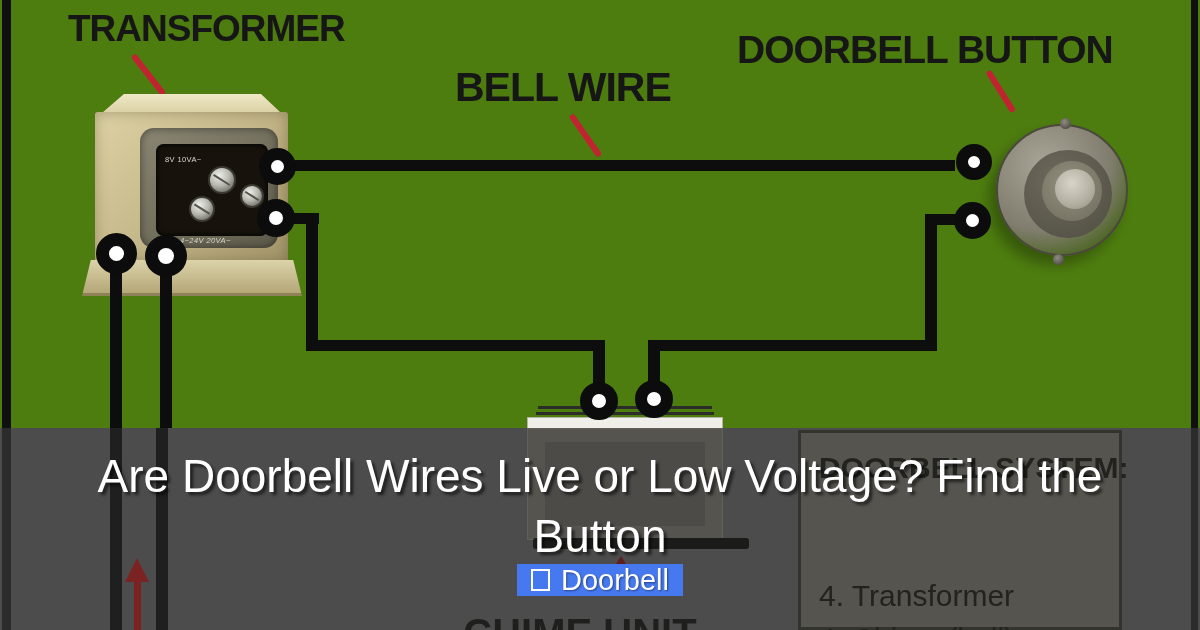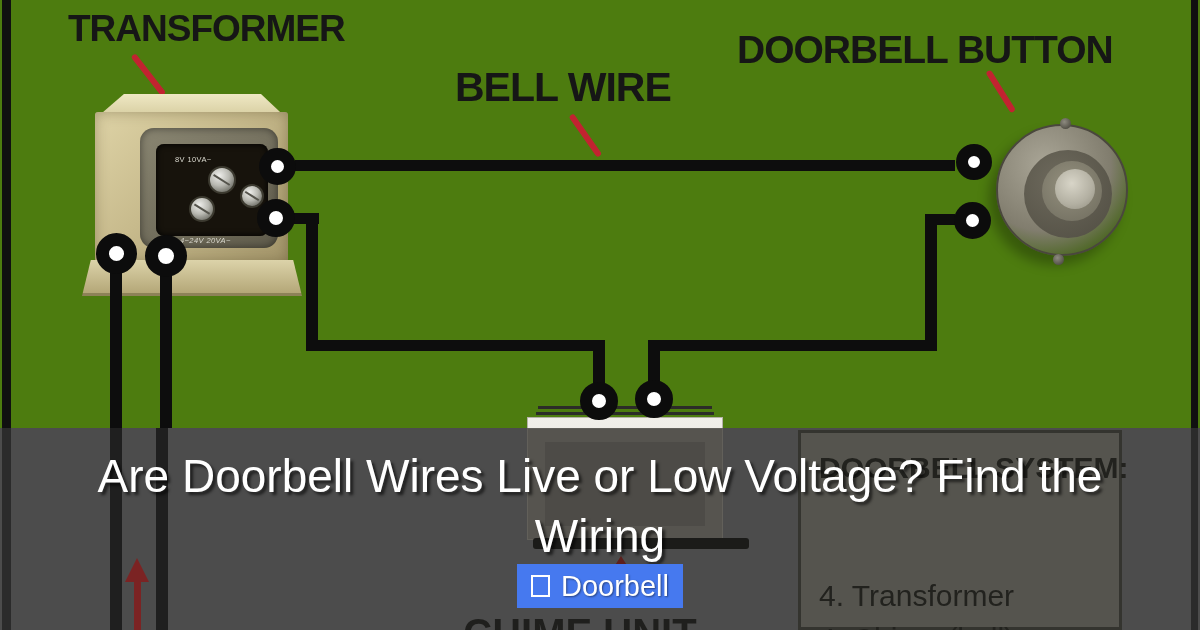--- a/index.html
+++ b/index.html
@@ -50,21 +50,21 @@
   .small-arrow-head{width:0;height:0;border-left:9px solid transparent;border-right:9px solid transparent;border-bottom:14px solid #5c1f1c;}
   .panel{background:#55544e;border:3px solid #34342f;box-sizing:border-box;}
   .panel-header{color:#22221e;font-size:30px;font-weight:600;white-space:nowrap;}
   .panel-item{color:#22221e;font-size:30px;white-space:nowrap;}
   
   .hero-title{
     left:0;width:1200px;text-align:center;color:#ffffff;font-size:46px;line-height:1.1;
     text-shadow:3px 3px 3px rgba(0,0,0,.6);white-space:nowrap;
   }
   #badge{
-    left:517px;top:564px;height:44px;padding:0 14px;background:#4679ef;
+    left:517px;top:564px;height:32px;padding:0 14px;background:#4679ef;
     display:flex;align-items:center;gap:11px;color:#fff;font-size:29px;
     text-shadow:1px 1px 2px rgba(0,0,0,.45);cursor:pointer;
   }
   .badge-icon{display:inline-block;width:15px;height:18px;border:2px solid #ffffff;}
 </style>
 </head>
 <body>
 
 <div id="canvas">
 
@@ -77,21 +77,21 @@
 
   <div class="abs pointer" style="left:133px;top:52px;width:50px;transform:rotate(52deg);"></div>
   <div class="abs pointer" style="left:571px;top:112px;width:50px;transform:rotate(55deg);"></div>
   <div class="abs pointer" style="left:988px;top:68px;width:48px;transform:rotate(58deg);"></div>
 
   <div class="abs" style="left:0;top:0;">
     <div class="abs tx-top" style="left:95px;top:94px;width:193px;height:20px;"></div>
     <div class="abs tx-body" style="left:95px;top:112px;width:193px;height:150px;"></div>
     <div class="abs tx-plate" style="left:140px;top:128px;width:138px;height:120px;"></div>
     <div class="abs tx-face" style="left:156px;top:144px;width:112px;height:92px;"></div>
-    <div class="abs tx-mark" style="left:175px;top:155px;">8V 10VA~</div>
+    <div class="abs tx-mark" style="left:165px;top:155px;">8V 10VA~</div>
     <div class="abs tx-mark" style="left:180px;top:236px;font-style:italic;">4~24V 20VA~</div>
     <div class="abs tx-screw" style="left:208px;top:166px;width:28px;height:28px;"></div>
     <div class="abs tx-screw" style="left:189px;top:196px;width:26px;height:26px;"></div>
     <div class="abs tx-screw" style="left:240px;top:184px;width:24px;height:24px;"></div>
     <div class="abs tx-bracket" style="left:82px;top:260px;width:220px;height:33px;"></div>
   </div>
 
   <div class="abs" style="left:0;top:0;">
     <div class="abs db-outer" style="left:996px;top:124px;width:132px;height:132px;"></div>
     <div class="abs db-ring" style="left:1024px;top:150px;width:88px;height:88px;"></div>
@@ -143,20 +143,20 @@
   <div class="abs small-arrow-shaft" style="left:618px;top:569px;width:5px;height:18px;"></div>
   <div class="abs chime-title" style="left:450px;top:611px;width:260px;">CHIME UNIT</div>
 
   <div class="abs panel" style="left:798px;top:430px;width:324px;height:200px;">
     <div class="abs panel-header" style="left:18px;top:18px;">DOORBELL SYSTEM:</div>
     <div class="abs panel-item" style="left:18px;top:146px;">4. Transformer</div>
     <div class="abs panel-item" style="left:18px;top:189px;">4. Chime (bell)</div>
   </div>
 
   <div class="abs hero-title" style="top:451px;">Are Doorbell Wires Live or Low Voltage? Find the</div>
-  <div class="abs hero-title" style="top:511px;">Wiring</div>
+  <div class="abs hero-title" style="top:511px;">Button</div>
 
   <div id="badge" class="abs">
     <span class="badge-icon"></span>
     <span>Doorbell</span>
   </div>
 
 </div>
 
 </body></html>

